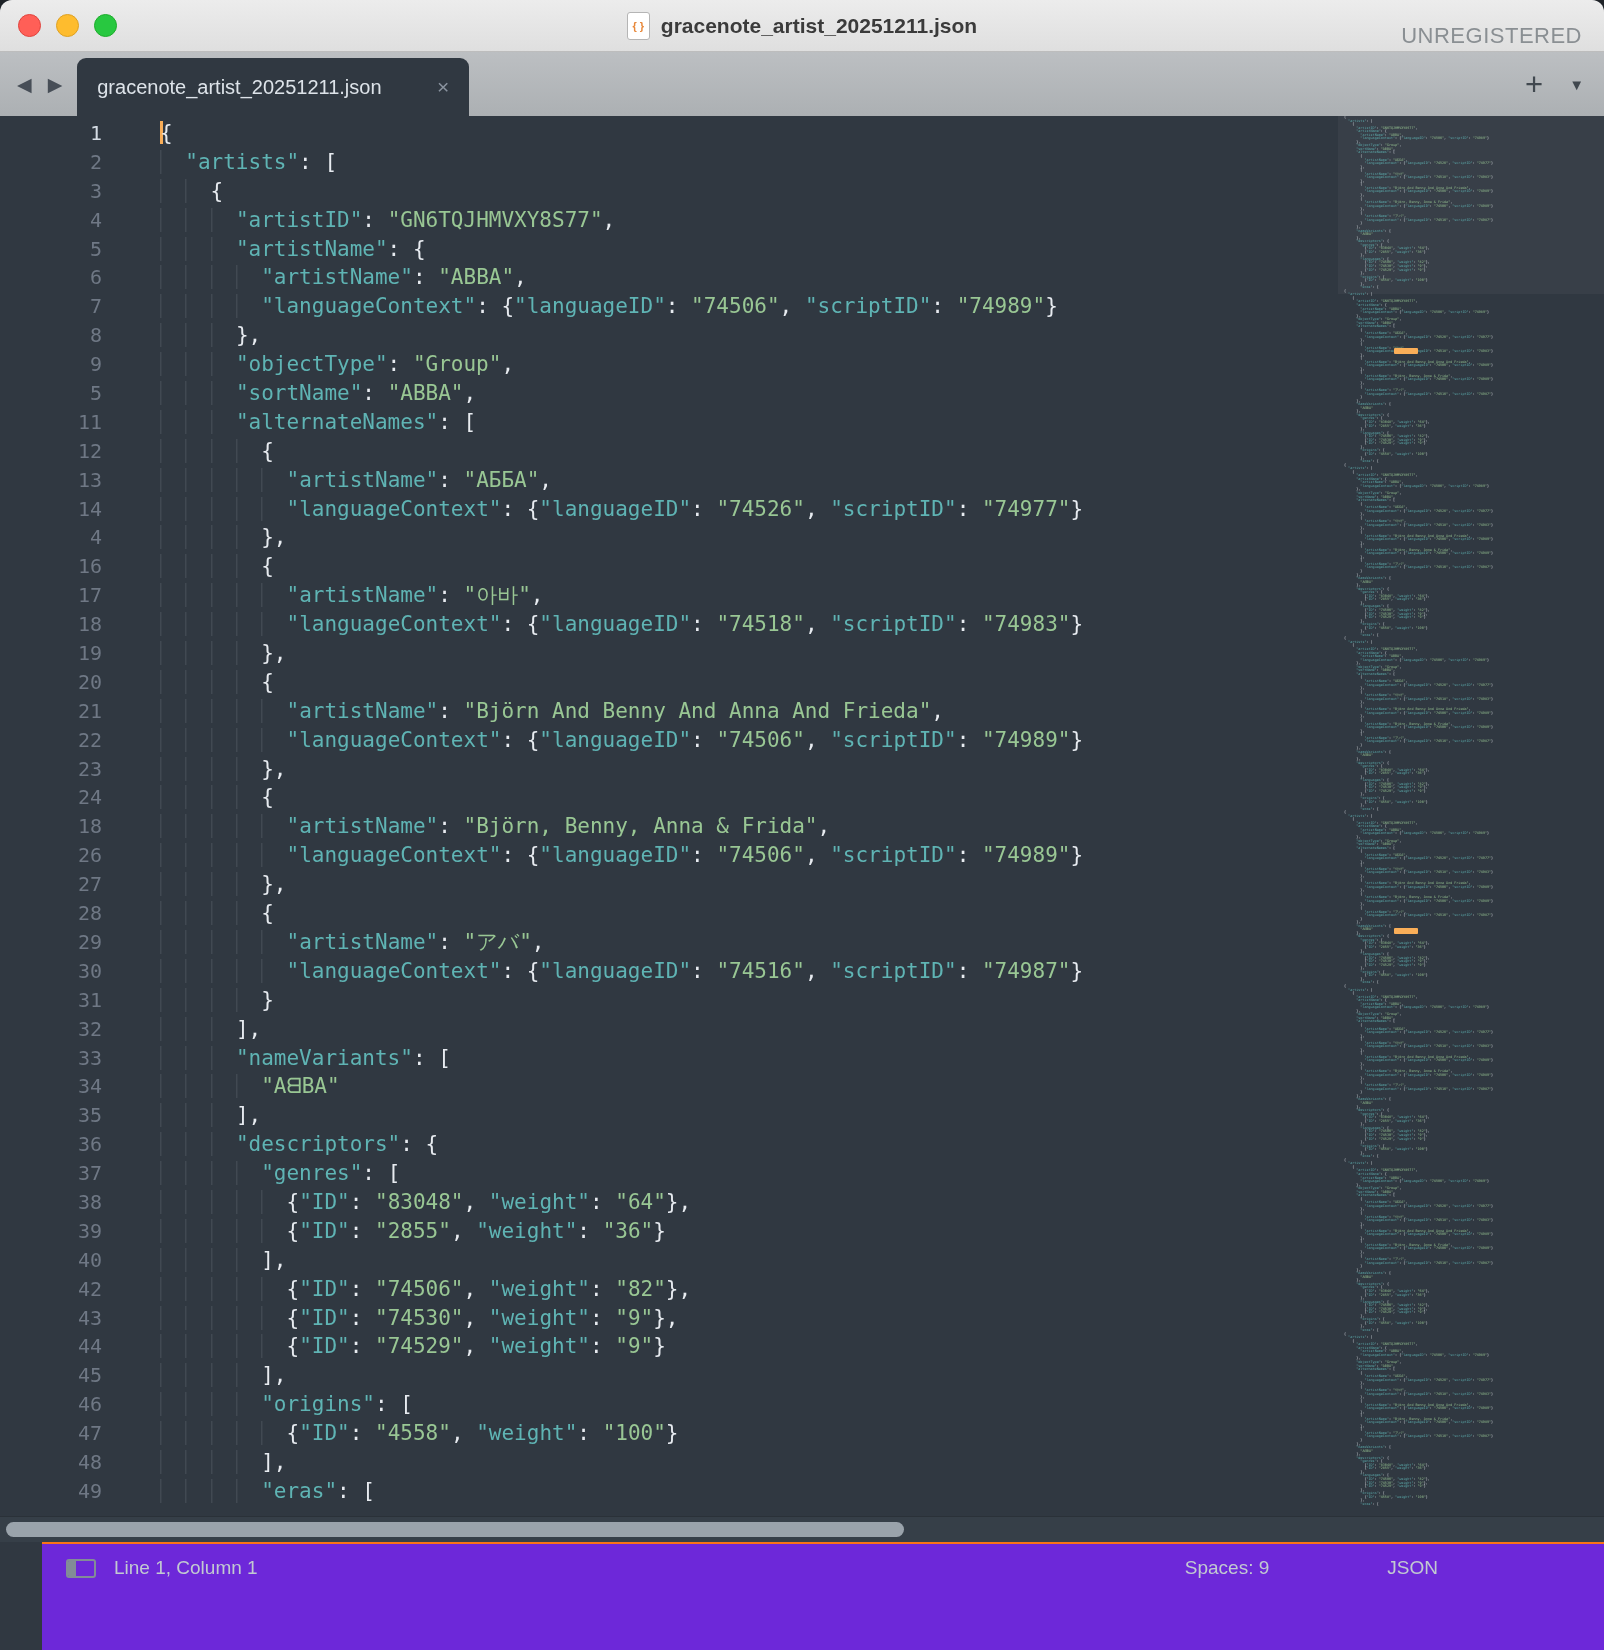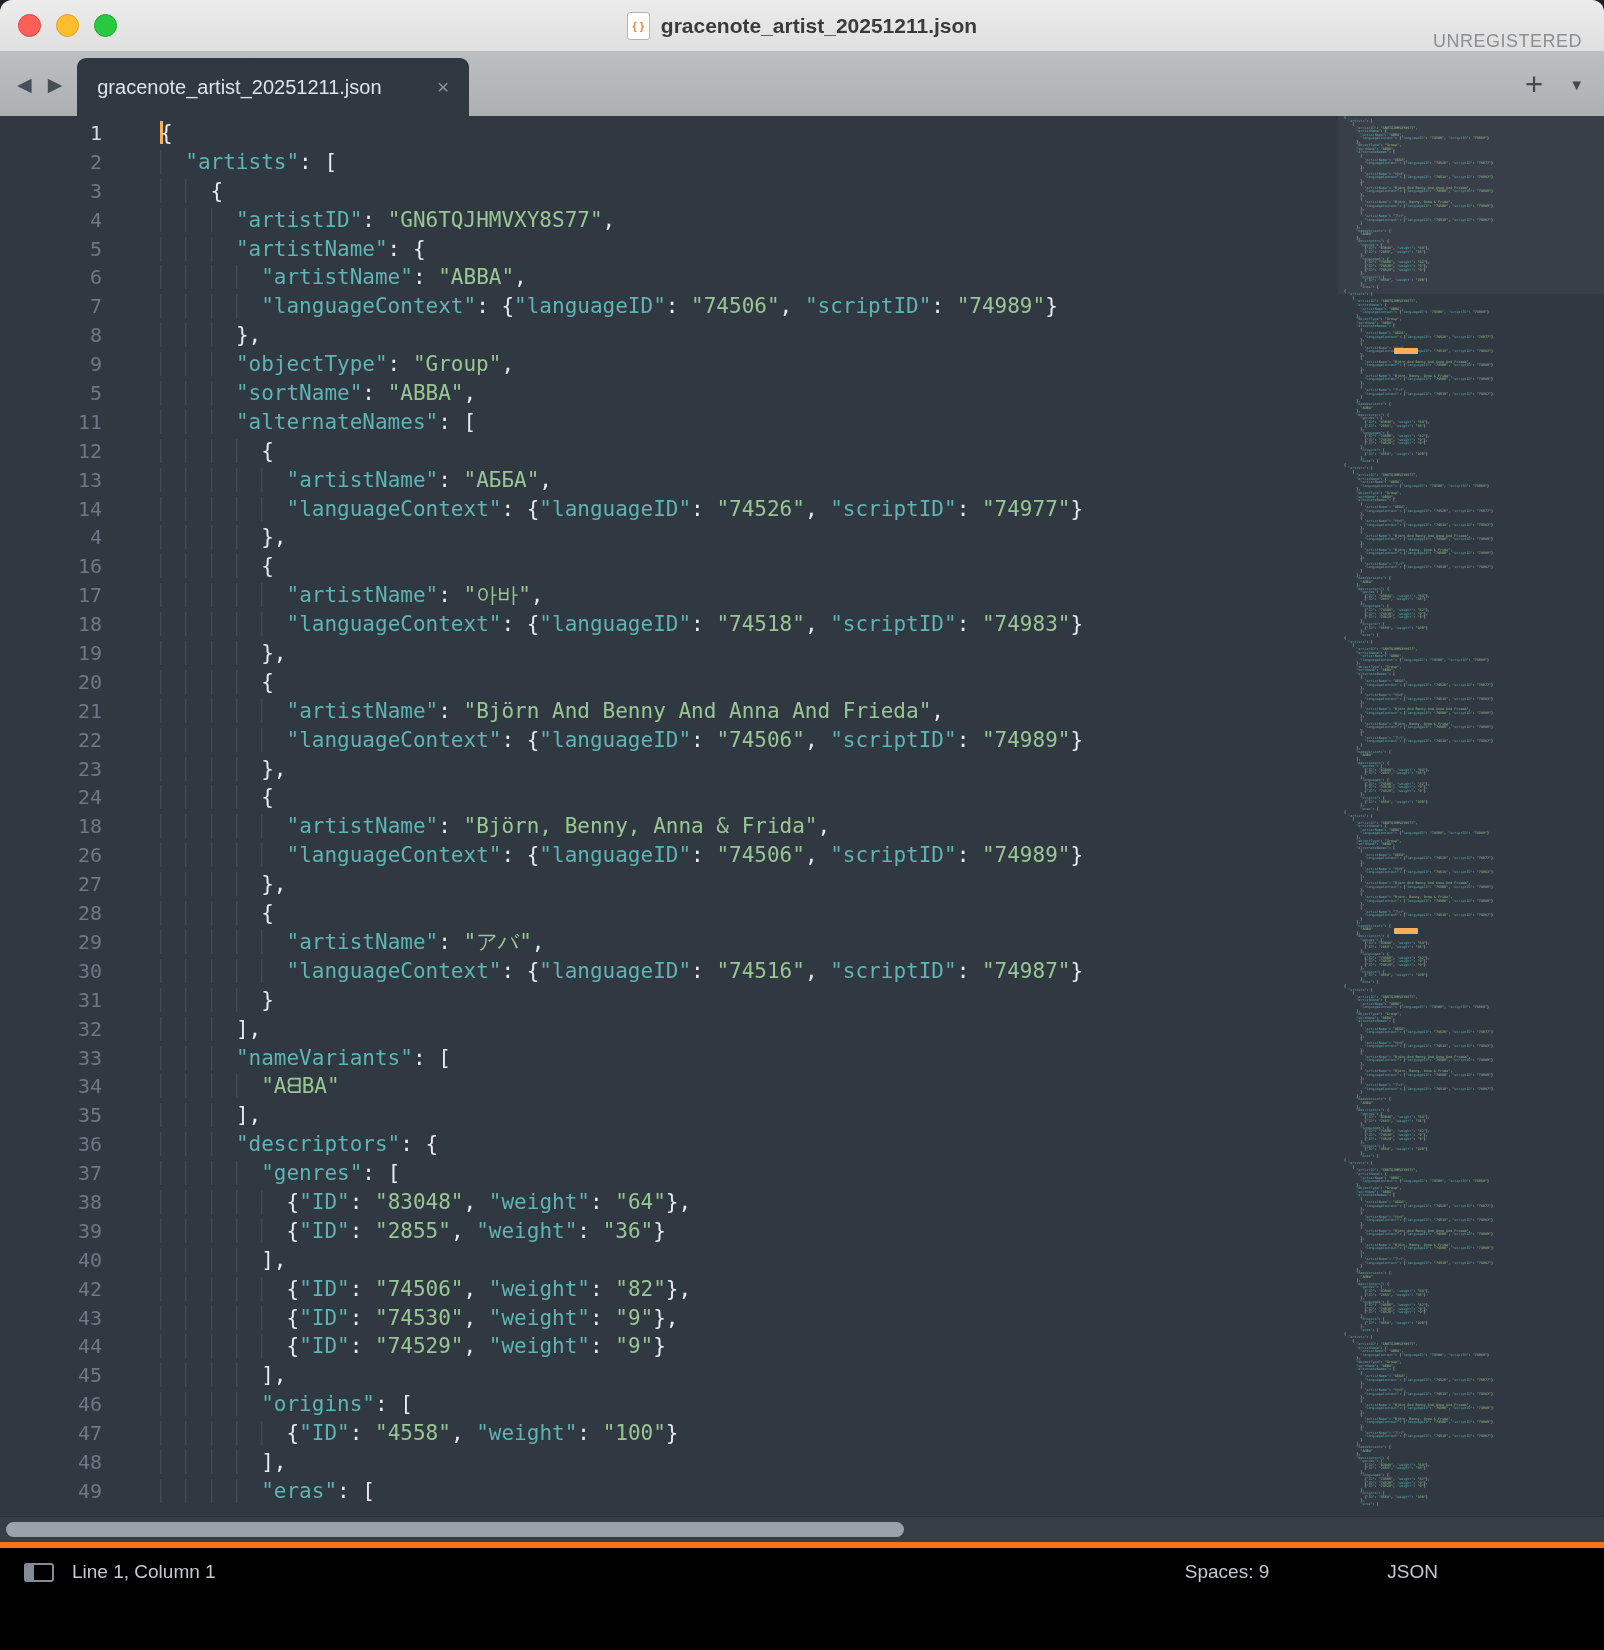--- a/index.html
+++ b/index.html
@@ -9,21 +9,21 @@
   
   .titlebar{flex:0 0 52px;background:linear-gradient(#ECECEC,#DFDFDF);border-bottom:1px solid #BDBDBD;position:relative;display:flex;align-items:center;justify-content:center;box-sizing:border-box;}
   .traffic{position:absolute;left:18px;top:0;height:100%;display:flex;align-items:center;gap:15px;}
   .tl{width:23px;height:23px;border-radius:50%;box-sizing:border-box;}
   .tl.red{background:#FF5F57;border:1px solid #E0443E;}
   .tl.yellow{background:#FEBC2E;border:1px solid #DEA123;}
   .tl.green{background:#28C840;border:1px solid #1DAD2B;}
   .title-group{display:flex;align-items:center;gap:11px;}
   .doc-icon{width:21px;height:26px;background:#FFFFFF;border:1px solid #B5B5B5;border-radius:3px;display:flex;align-items:center;justify-content:center;font-size:11px;font-weight:bold;color:#E8883A;}
   .win-title{font-size:21px;font-weight:bold;color:#3B3B3B;}
-  .unregistered{position:absolute;right:22px;top:16px;height:100%;display:flex;align-items:center;font-size:18px;color:#8A8F93;letter-spacing:0.5px;}
+  .unregistered{position:absolute;right:22px;top:10px;height:100%;display:flex;align-items:center;font-size:22px;color:#8A8F93;letter-spacing:0.5px;}
 
   
   .tabbar{flex:0 0 64px;background:linear-gradient(#BCBFC2,#ACB0B3);display:flex;align-items:flex-end;position:relative;}
   .nav-arrows{height:100%;display:flex;align-items:center;padding:0 15px 0 17px;gap:16px;}
   .nav-arrow{font-size:19px;color:#474E57;}
   .tab{height:58px;width:392px;background:var(--editor-bg,#303841);border-radius:9px 9px 0 0;display:flex;align-items:center;padding:0 20px;box-sizing:border-box;gap:16px;}
   .tab-label{flex:1;color:#DDE3E9;font-size:20px;white-space:nowrap;overflow:hidden;}
   .tab-close{color:#8A939F;font-size:21px;}
   .tab-right{position:absolute;right:20px;top:0;height:100%;display:flex;align-items:center;gap:26px;}
   .icon-plus{font-size:31px;color:#41484F;line-height:1;}
@@ -48,21 +48,21 @@
   .mm-line{height:3.55px;line-height:3.55px;font-size:3.4px;white-space:pre;font-family:"DejaVu Sans Mono",monospace;opacity:0.9;}
   .mm-mark{position:absolute;width:24px;height:6px;background:var(--accent,#F9AE58);border-radius:1px;}
   .mm-mark.m1{left:56px;top:232px;}
   .mm-mark.m2{left:56px;top:812px;}
 
   
   .hscroll{flex:0 0 26px;background:#363F48;border-top:1px solid #2A3138;position:relative;box-sizing:border-box;}
   .hthumb{position:absolute;left:6px;top:5px;height:15px;width:898px;background:#9AA3AB;border-radius:8px;}
 
   
-  .statusbar{flex:0 0 108px;background:#000000;border-top:6px solid #f97316;box-sizing:border-box;display:flex;flex-direction:column;}
+  .statusbar{flex:0 0 108px;background:#6d28d9;border-top:2px solid #f97316;box-sizing:border-box;display:flex;flex-direction:column;margin-left:42px;}
   .status-row{height:48px;display:flex;align-items:center;padding:0 24px;color:#C2C9D1;font-size:19px;}
   .panel-icon{width:26px;height:15px;border:2px solid #828C97;border-radius:3px;margin-right:18px;position:relative;overflow:hidden;}
   .panel-icon::after{content:"";position:absolute;left:0;top:0;bottom:0;width:8px;background:#828C97;}
   .status-right{margin-left:auto;display:flex;gap:118px;padding-right:142px;}
 </style>
 </head>
 <body>
 
 <div class="window">
 

